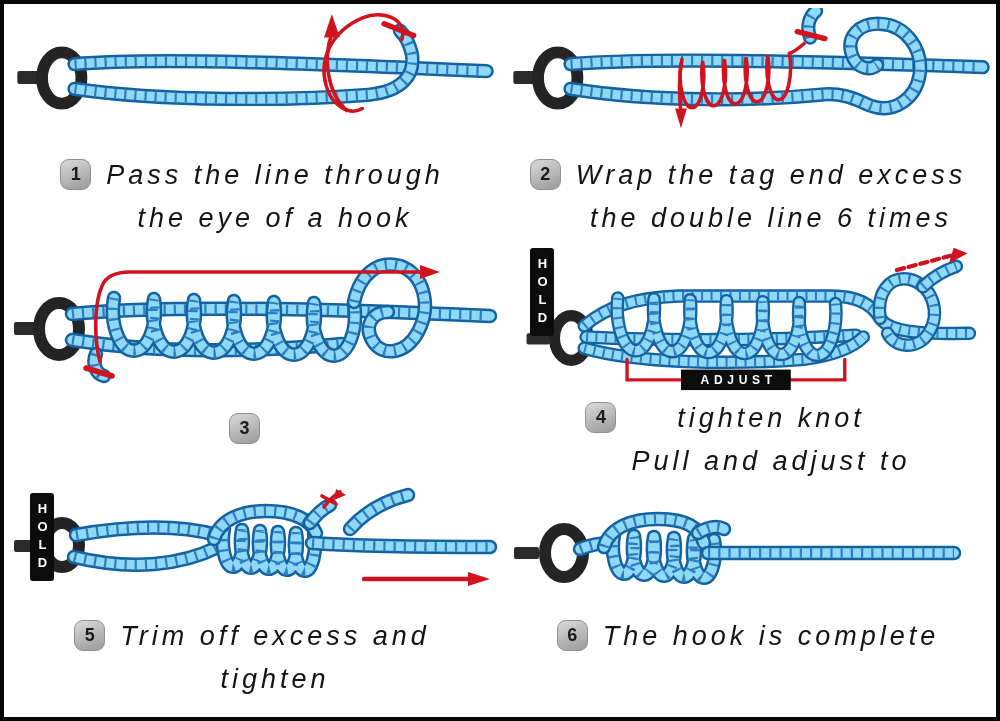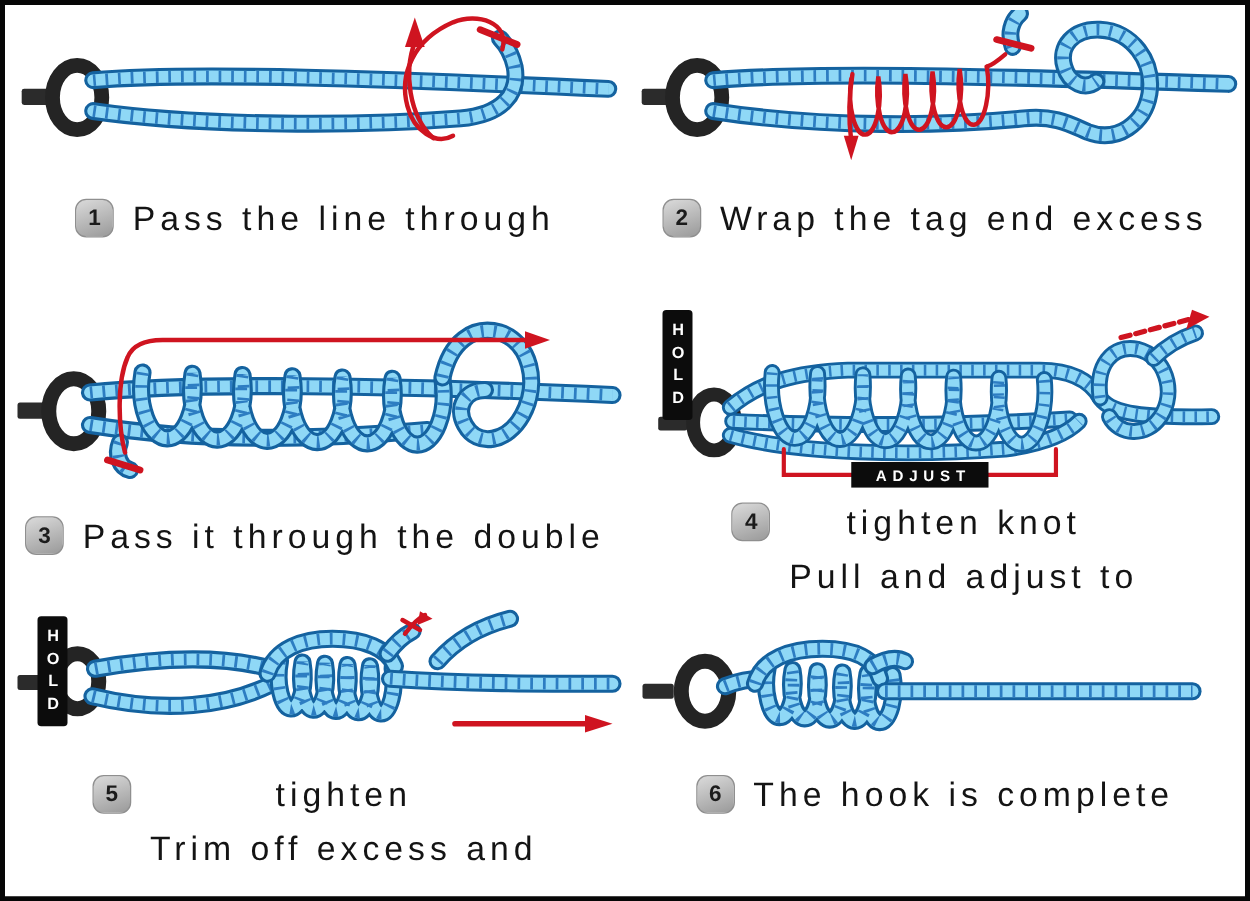--- a/index.html
+++ b/index.html
@@ -25,21 +25,21 @@
   .adjust-box{fill:#0c0c0c}
   .adjust-text{fill:#ffffff;font-family:"Liberation Sans",sans-serif;font-size:13px;font-weight:bold;letter-spacing:5px;text-anchor:middle}
   .caption{display:flex;justify-content:center;align-items:flex-start;gap:15px;margin-top:6px;}
   .badge{
     width:31px;height:31px;border-radius:9px;flex:0 0 31px;margin-top:5px;
     background:linear-gradient(160deg,#d4d4d4 10%,#a0a0a0 90%);
     border:1.5px solid #8f8f8f;box-sizing:border-box;
     display:flex;align-items:center;justify-content:center;
     font-size:18px;font-weight:bold;color:#1b1b1b;
   }
-  .cap-text{text-align:center;color:#141414;font-size:27px;letter-spacing:4px;line-height:43px;}
+  .cap-text{text-align:center;color:#141414;font-size:27px;letter-spacing:4px;line-height:43px;font-style:italic;}
   .cap-line:empty{display:none}
   .hold-tag{
     position:absolute;z-index:5;
     background:#0c0c0c;color:#ffffff;border-radius:3px;
     writing-mode:vertical-lr;text-orientation:upright;
     font-size:13px;font-weight:bold;letter-spacing:3px;
     padding:8px 5px;line-height:14px;
   }
 </style>
 </head>
@@ -73,20 +73,21 @@
         <path class="red" d="M 336 104 C 316 86 312 50 321 26"></path>
         <polygon class="red-fill" points="313,30 329,30 321,6"></polygon>
       </g>
     </svg>
     <div class="caption">
       <div class="badge">
           <span>1</span>
         </div>
       <div class="cap-text">
         <div class="cap-line">Pass the line through</div>
+        <div class="cap-line">the eye of a hook</div>
       </div>
     </div>
   </div>
 
   <div class="cell">
     <svg class="illus" width="492" height="140" viewBox="0 0 480 142" preserveAspectRatio="xMidYMid meet">
       <g>
         <rect class="eye-stub" x="2" y="64" width="27" height="13" rx="2"></rect>
         <ellipse class="eye-ring" cx="47" cy="71" rx="20" ry="26"></ellipse>
       </g>
@@ -118,20 +119,21 @@
         <path class="red" d="M 173 52 C 170 70 170 90 172 106"></path>
         <polygon class="red-fill" points="166,102 178,102 172,122"></polygon>
       </g>
     </svg>
     <div class="caption">
       <div class="badge">
           <span>2</span>
         </div>
       <div class="cap-text">
         <div class="cap-line">Wrap the tag end excess</div>
+        <div class="cap-line">the double line 6 times</div>
       </div>
     </div>
   </div>
 
   <div class="cell">
     <svg class="illus" width="492" height="158" viewBox="0 0 480 158" preserveAspectRatio="xMidYMid meet">
       <g>
         <rect class="eye-stub" x="2" y="78" width="27" height="13" rx="2"></rect>
         <ellipse class="eye-ring" cx="47" cy="85" rx="20" ry="26"></ellipse>
       </g>
@@ -174,21 +176,20 @@
         <path class="red-thick" d="M 74 124 L 100 132"></path>
         <path class="red" d="M 88 118 C 82 95 82 60 90 42 C 94 32 104 28 118 28 L 412 28"></path>
         <polygon class="red-fill" points="408,21 408,35 428,28"></polygon>
       </g>
     </svg>
     <div class="caption">
       <div class="badge">
           <span>3</span>
         </div>
       <div class="cap-text">
-        <div class="cap-line">Pass it through the double</div>
       </div>
     </div>
   </div>
 
   <div class="cell">
     <div class="hold-tag" style="left:30px;top:8px;">HOLD</div>
     <svg class="illus" width="492" height="158" viewBox="0 0 480 158" preserveAspectRatio="xMidYMid meet">
       <g>
         <rect class="eye-stub" x="2" y="96" width="25" height="12" rx="2"></rect>
         <ellipse class="eye-ring" cx="50" cy="101" rx="18" ry="24"></ellipse>
@@ -320,22 +321,22 @@
       <g>
         <path class="red" style="stroke-width:4.5" d="M 352 92 L 460 92"></path>
         <polygon class="red-fill" points="456,85 456,99 478,92"></polygon>
       </g>
     </svg>
     <div class="caption">
       <div class="badge">
           <span>5</span>
         </div>
       <div class="cap-text">
+        <div class="cap-line">Trim off excess and</div>
         <div class="cap-line">tighten</div>
-        <div class="cap-line">Trim off excess and</div>
       </div>
     </div>
   </div>
 
   <div class="cell">
     <svg class="illus" width="492" height="122" viewBox="0 0 480 122" preserveAspectRatio="xMidYMid meet">
       <g>
         <rect class="eye-stub" x="6" y="60" width="25" height="12" rx="2"></rect>
         <ellipse class="eye-ring" cx="56" cy="66" rx="19" ry="24"></ellipse>
       </g>

